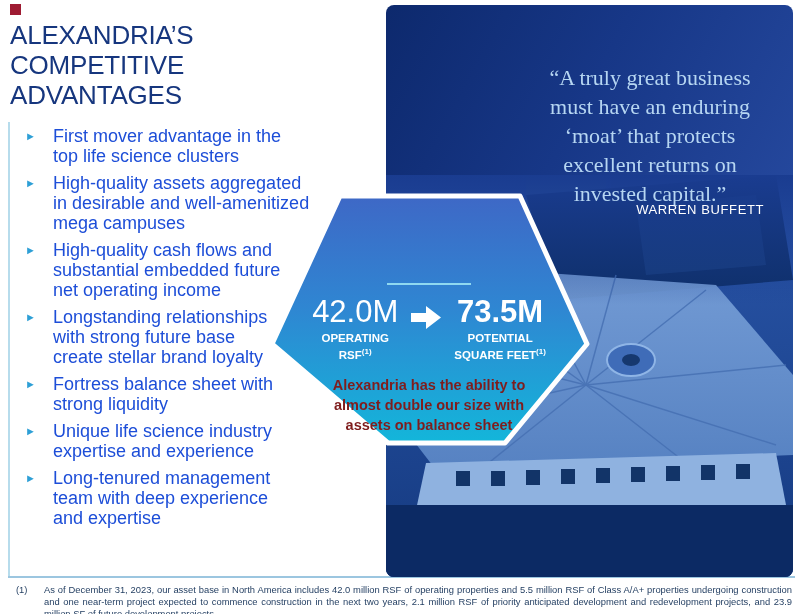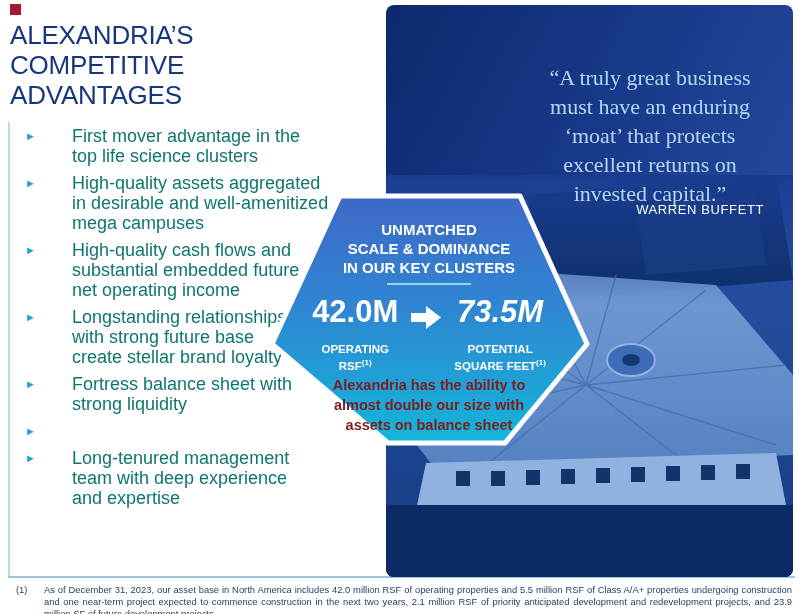--- a/index.html
+++ b/index.html
@@ -13,21 +13,21 @@
     position:absolute; left:10px; top:20px; width:300px;
     font-size:26px; font-weight:normal; line-height:30px; color:#16367e;
     white-space:pre-line; letter-spacing:-0.2px;
   }
   .vrule { position:absolute; left:8px; top:122px; width:2px; height:455px; background:#b7dcec; }
   .hrule { position:absolute; left:8px; top:576px; right:5px; height:2px; background:#9cc6e0; }
 
   .bullets { position:absolute; left:25px; top:126px; width:330px; }
   .bullet { display:flex; margin-bottom:7px; }
   .marker { flex:0 0 12px; font-size:11px; line-height:20px; color:#2d9fd6; margin-right:16px; }
-  .bullet-text { font-size:18px; line-height:20px; color:#0f766e; white-space:pre-line;margin-left:19px; }
+  .bullet-text { font-size:18px; line-height:20px; color:#1d4ed8; white-space:pre-line; }
 
   .panel {
     position:absolute; left:386px; top:5px; width:407px; height:572px;
     border-radius:8px; overflow:hidden;
     background:linear-gradient(118deg,#0d296d 0%, #173787 35%, #24479c 70%, #2c55ae 100%);
   }
   .photo { position:absolute; left:0; top:170px; width:407px; height:402px; }
 
   .quote {
     position:absolute; left:150px; top:58px; width:228px;
@@ -45,23 +45,23 @@
     position:absolute; top:30px; left:66px; width:200px; text-align:center;
     color:#fff; font-weight:bold; font-size:15px; line-height:19px; white-space:pre-line;
   }
   .badge-divider { position:absolute; top:93px; left:124px; width:84px; height:2px; background:#8fd8f0; }
   .badge-stats {
     position:absolute; top:104px; left:0; width:100%;
     display:flex; justify-content:center; align-items:flex-start; gap:13px; color:#fff;
   }
   .stat { text-align:center; }
   .stat-value { font-size:31px; line-height:36px; }
-  .stat.from .stat-value { font-weight:700; }
-  .stat.to .stat-value { font-weight:700;font-style:italic; }
-  .stat-label { font-size:11.5px; font-weight:bold; line-height:13px; margin-top:13px; }
+  .stat.from .stat-value { font-weight:400; }
+  .stat.to .stat-value { font-weight:700; }
+  .stat-label { font-size:11.5px; font-weight:bold; line-height:13px; margin-top:2px; }
   .stat-label .lbl { white-space:pre-line; }
   .stat-label sup { font-size:8px; }
   .arrow-wrap { margin-top:12px; }
   .badge-caption {
     position:absolute; top:185px; left:46px; width:240px; text-align:center;
     color:#7f1d1d; font-weight:bold; font-size:14.5px; line-height:20px; white-space:pre-line;
   }
 
   .footnote {
     position:absolute; left:16px; top:584px; right:8px;
@@ -109,20 +109,22 @@
 with strong future base
 create stellar brand loyalty</span>
     </div>
       <div class="bullet">
       <span class="marker">►</span>
       <span class="bullet-text">Fortress balance sheet with
 strong liquidity</span>
     </div>
       <div class="bullet">
       <span class="marker">►</span>
+      <span class="bullet-text">Unique life science industry
+expertise and experience</span>
     </div>
       <div class="bullet">
       <span class="marker">►</span>
       <span class="bullet-text">Long-tenured management
 team with deep experience
 and expertise</span>
     </div>
     </div>
 
   <div class="panel">
@@ -192,23 +194,20 @@
       <defs>
         <linearGradient id="hexGrad" x1="0" y1="0" x2="0" y2="1">
           <stop offset="0" stop-color="#3e68c6"></stop>
           <stop offset="0.45" stop-color="#2f86d2"></stop>
           <stop offset="1" stop-color="#13b6da"></stop>
         </linearGradient>
       </defs>
       <polygon points="77,6 257,6 324,154 242,253 125,253 9,154" fill="url(#hexGrad)" stroke="#ffffff" stroke-width="5" stroke-linejoin="round"></polygon>
     </svg>
 
-    <div class="badge-heading">UNMATCHED
-SCALE &amp; DOMINANCE
-IN OUR KEY CLUSTERS</div>
     <div class="badge-divider"></div>
 
     <div class="badge-stats">
       <div class="stat from">
         <div class="stat-value">42.0M</div>
         <div class="stat-label"><span class="lbl">OPERATING
 RSF</span><sup>(1)</sup></div>
       </div>
       <div class="arrow-wrap">
         <svg width="30" height="23" viewBox="0 0 30 23">

